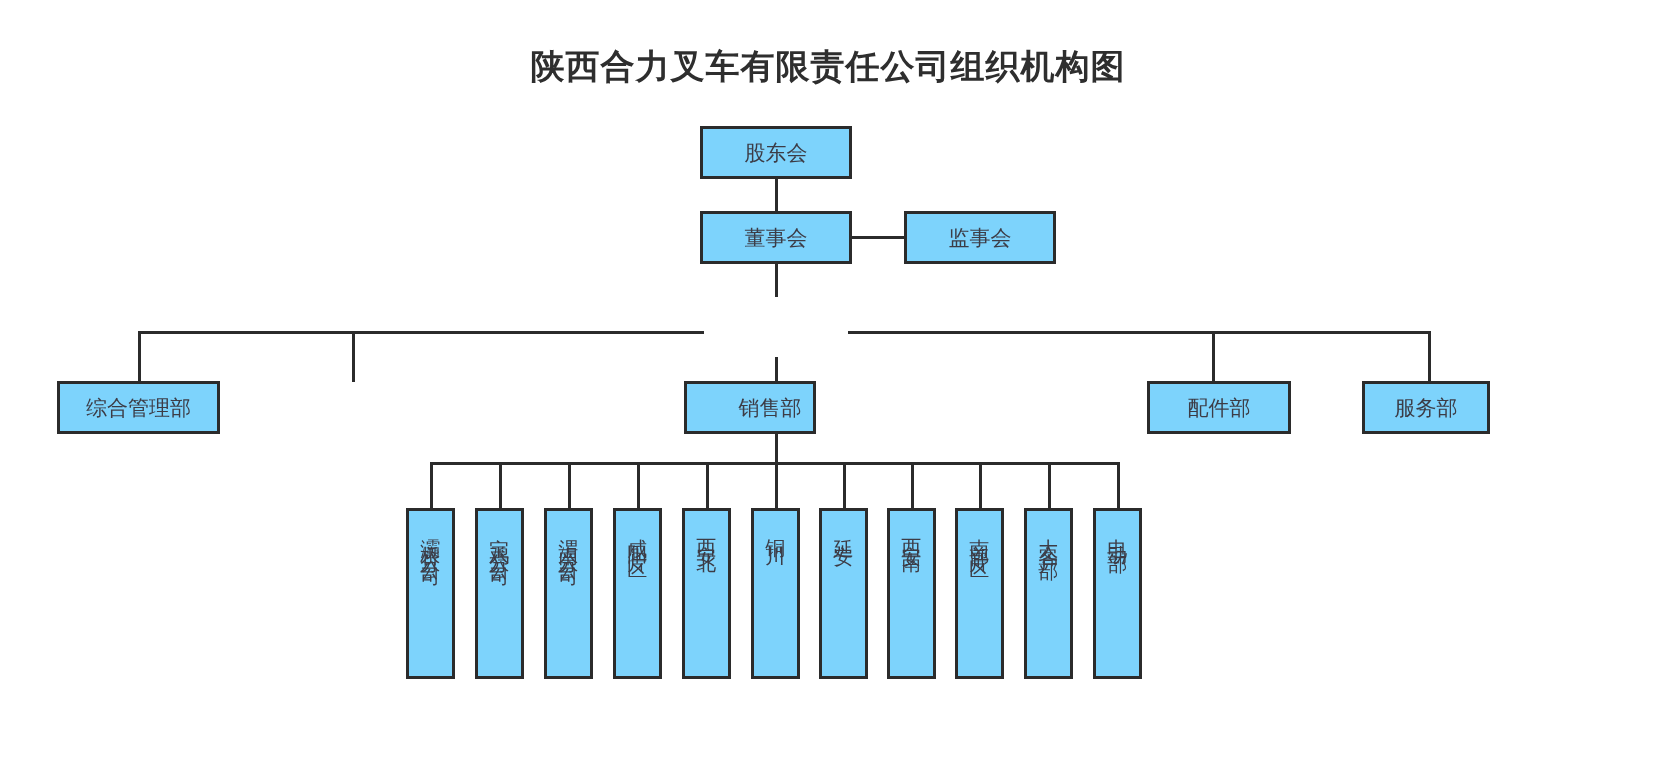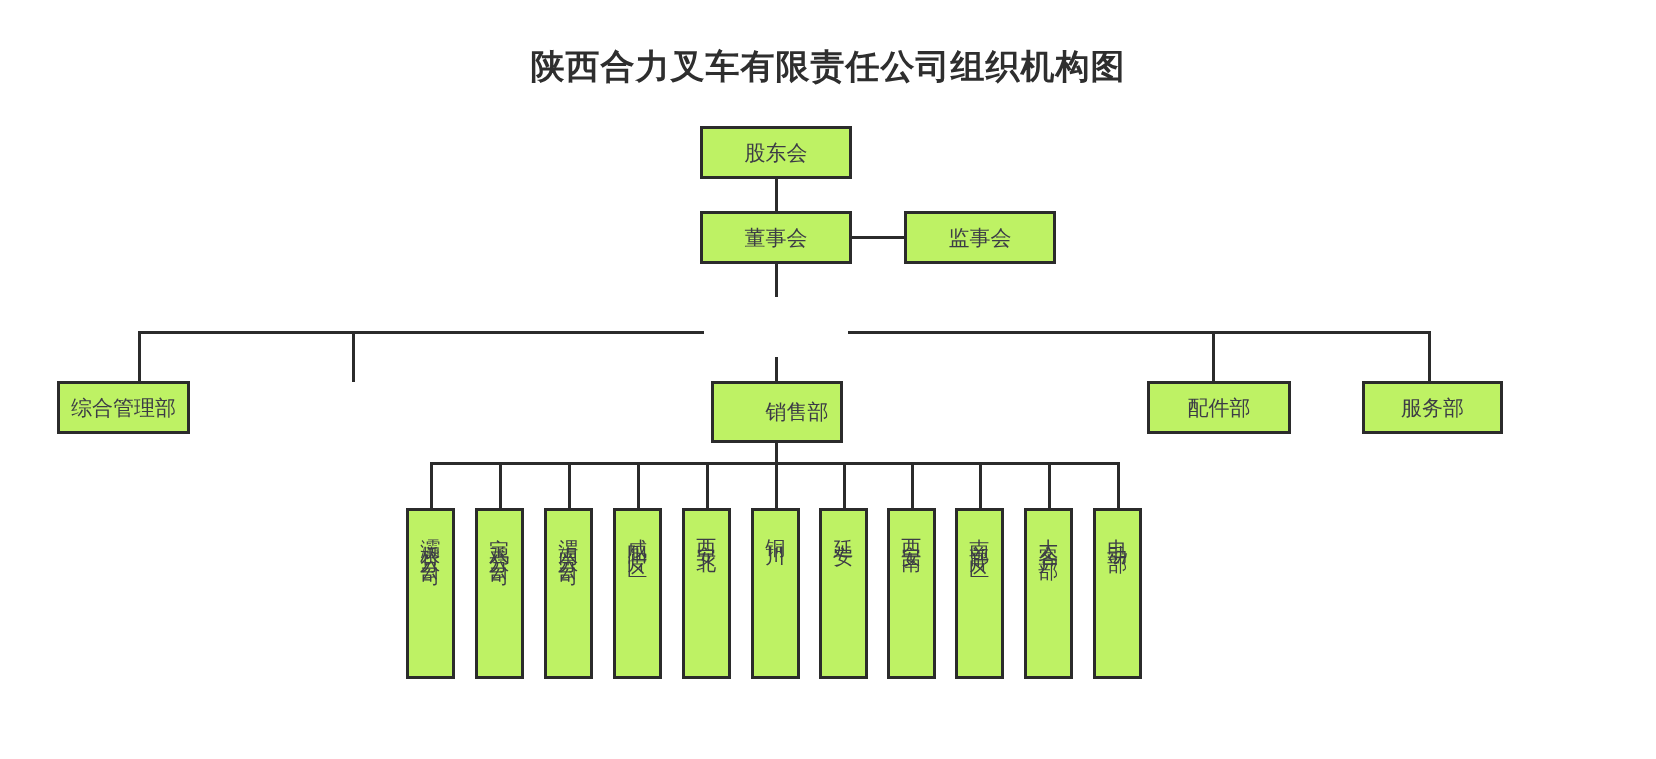--- a/index.html
+++ b/index.html
@@ -33,21 +33,21 @@
     font-size: 34px;
     letter-spacing: 1px;
     color: #2e2e2e;
   }
 
   
   .node {
     position: absolute;
     box-sizing: border-box;
     border: 3px solid #2b2b2b;
-    background: #bef264;
+    background: #7dd3fc;
     display: flex;
     align-items: center;
     justify-content: center;
     font-size: 21px;
     color: #3c3c46;
     z-index: 3;
   }
 
   .node.vert {
     font-size: 20px;
@@ -109,28 +109,28 @@
   <div class="line v" style="left:1048px; top:462px; height:46px;"></div>
   <div class="line v" style="left:1117px; top:462px; height:46px;"></div>
 
   <div class="node" style="left:700px; top:126px; width:152px; height:53px;">股东会</div>
 
   <div class="node" style="left:904px; top:211px; width:152px; height:53px;">监事会</div>
 
   <div class="node" style="left:700px; top:211px; width:152px; height:53px;">董事会</div>
 
 
-  <div class="node" style="left:57px; top:381px; width:133px; height:53px;text-align:right;">综合管理部</div>
+  <div class="node" style="left:57px; top:381px; width:163px; height:53px;text-align:right;">综合管理部</div>
 
 
-  <div class="node" style="left:711px; top:381px; width:132px; height:62px;padding-left:40px;">销售部</div>
+  <div class="node" style="left:684px; top:381px; width:132px; height:53px;padding-left:40px;">销售部</div>
 
   <div class="node" style="left:1147px; top:381px; width:144px; height:53px;">配件部</div>
 
-  <div class="node" style="left:1362px; top:381px; width:141px; height:53px;">服务部</div>
+  <div class="node" style="left:1362px; top:381px; width:128px; height:53px;">服务部</div>
 
   <div class="node vert" style="left:406px; top:508px; width:49px; height:171px;">
     <span class="vlabel">灞桥分公司</span>
   </div>
   <div class="node vert" style="left:475px; top:508px; width:49px; height:171px;">
     <span class="vlabel">宝鸡分公司</span>
   </div>
   <div class="node vert" style="left:544px; top:508px; width:49px; height:171px;">
     <span class="vlabel">渭南分公司</span>
   </div>

